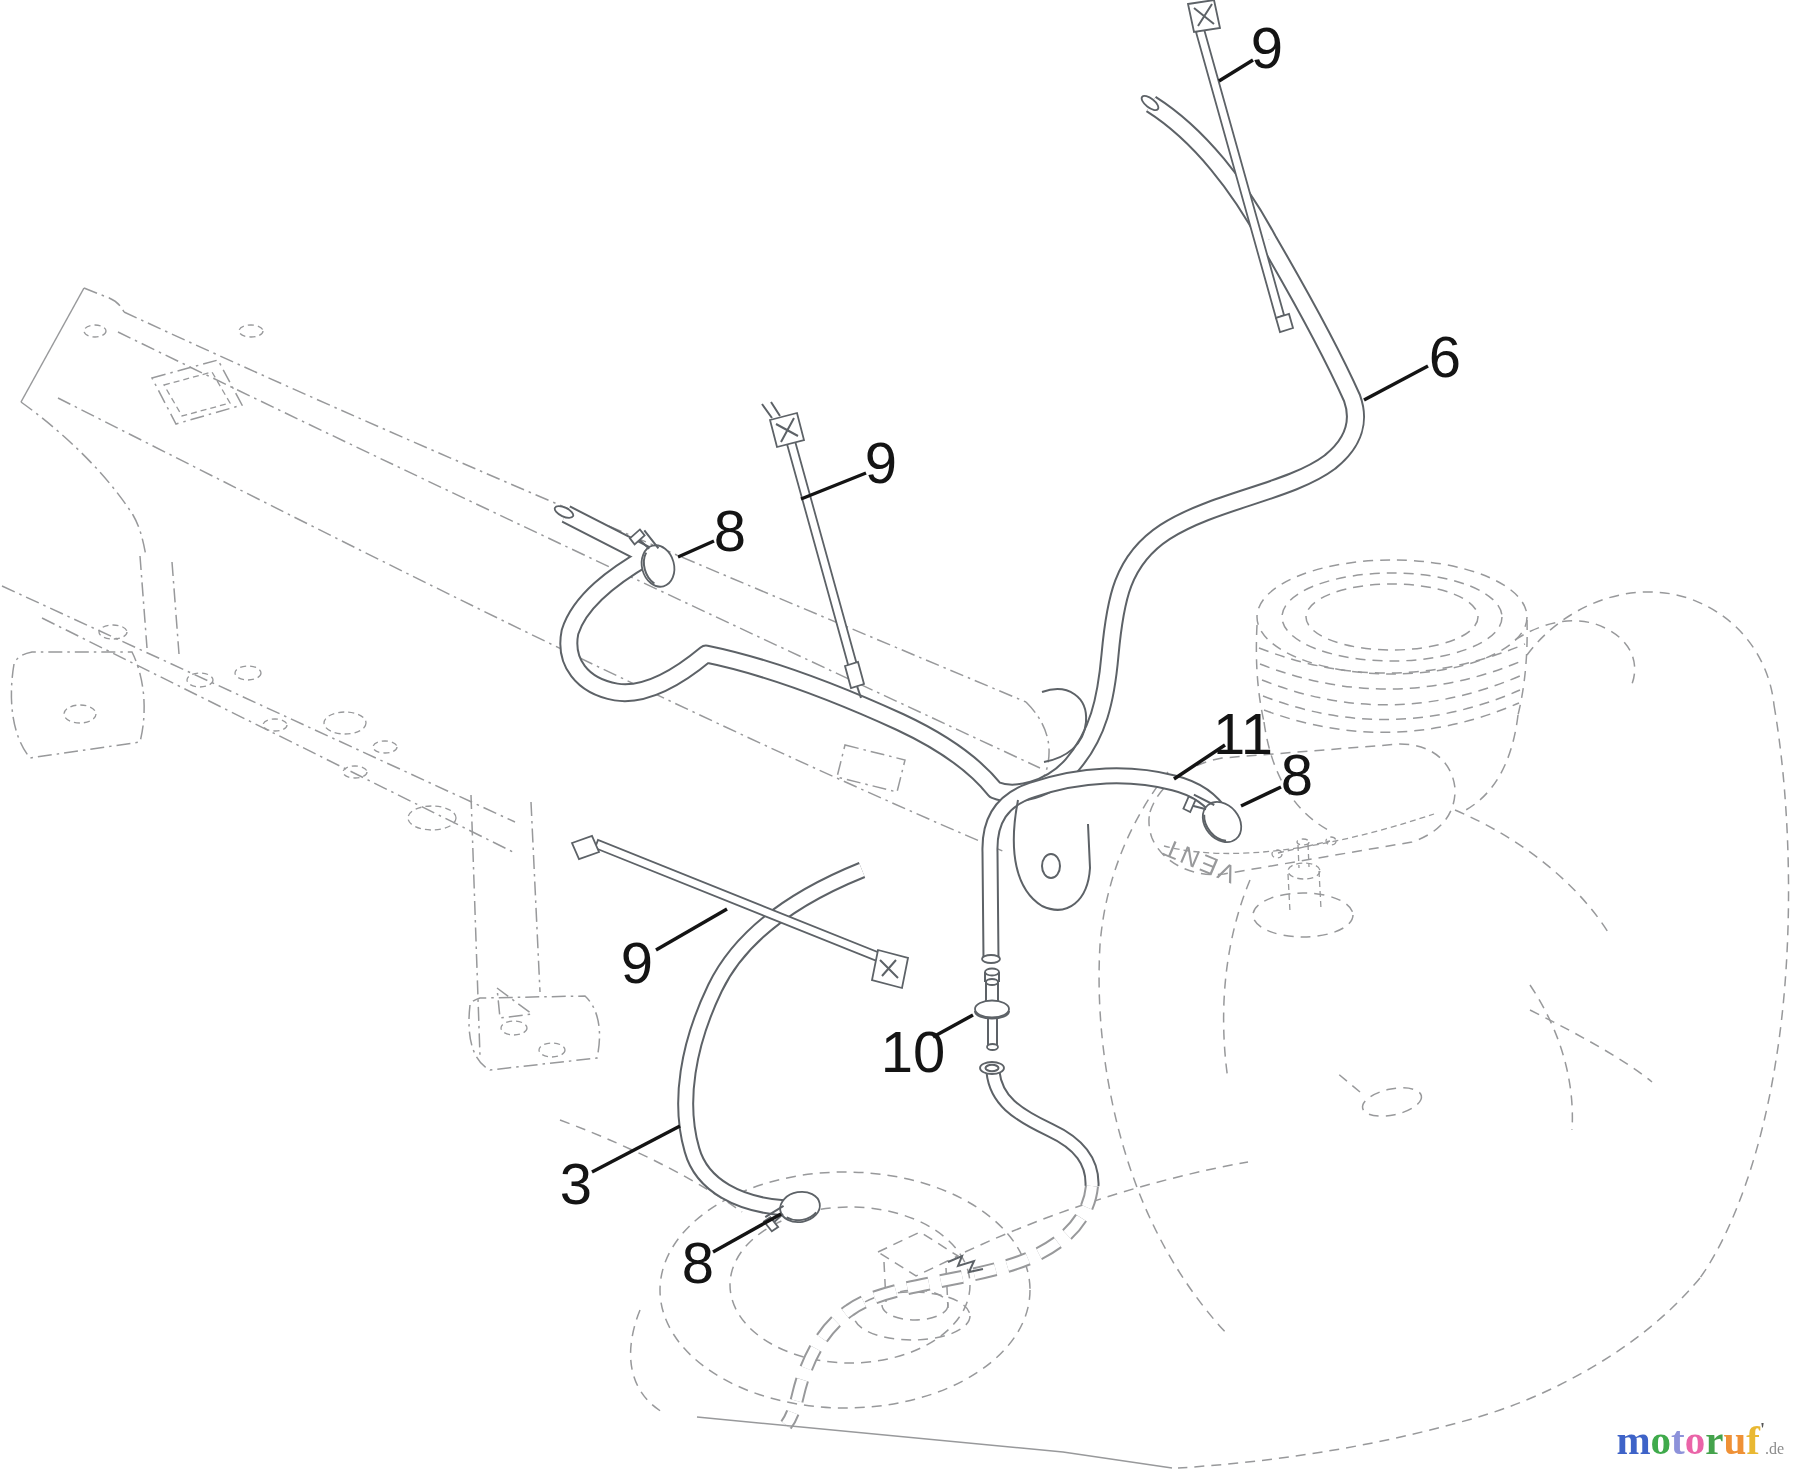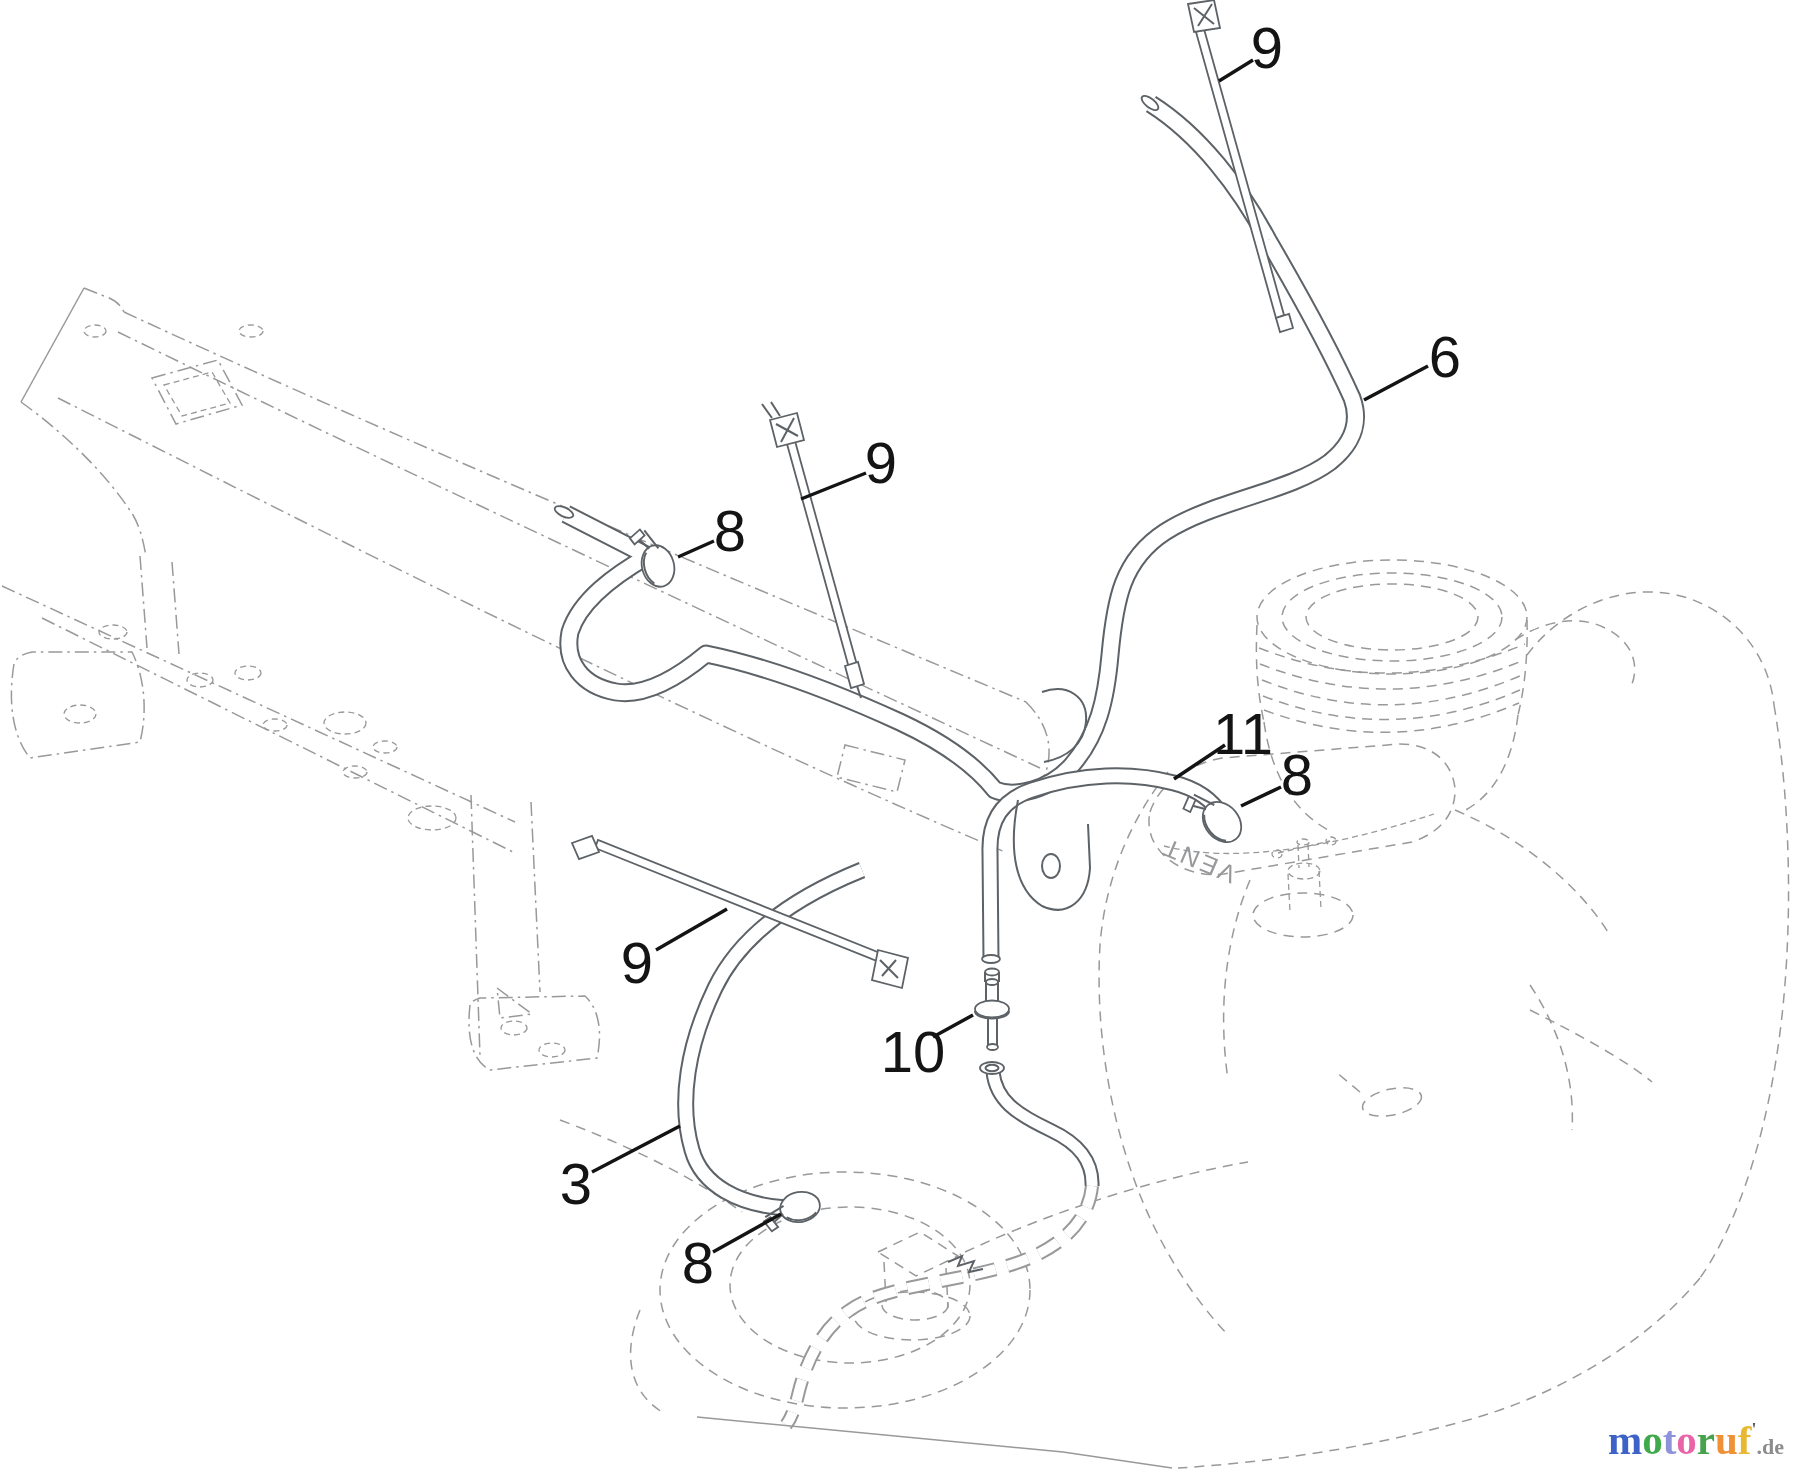--- a/index.html
+++ b/index.html
@@ -21,21 +21,21 @@
   .tube-i{stroke:#ffffff;fill:none;stroke-linecap:butt;stroke-linejoin:round;}
   .sego{stroke:var(--phantom);fill:none;stroke-width:14;stroke-dasharray:22 12;}
   .segi{stroke:#ffffff;fill:none;stroke-width:10;stroke-dasharray:22 12;}
   .vent{fill:var(--phantom);font-size:25px;letter-spacing:3px;font-family:"Liberation Sans",sans-serif;}
   .callout-text{fill:var(--callout);font-size:58px;font-family:"Liberation Sans",sans-serif;}
   .callout-line{stroke:var(--callout);stroke-width:3.5;}
   
   .logo{position:absolute;right:16px;bottom:6px;font-family:"Liberation Serif",serif;
         font-weight:bold;font-size:41px;letter-spacing:0px;white-space:nowrap;}
   .logo .mark{font-size:18px;vertical-align:18px;color:#555;}
-  .logo .suffix{font-size:22px;font-weight:bold;}
+  .logo .suffix{font-size:16px;font-weight:normal;}
 </style>
 </head>
 <body>
 
 <div class="stage">
 
 <svg class="diagram" width="1800" height="1470" viewBox="0 0 1800 1470">
 
   <g>
 

